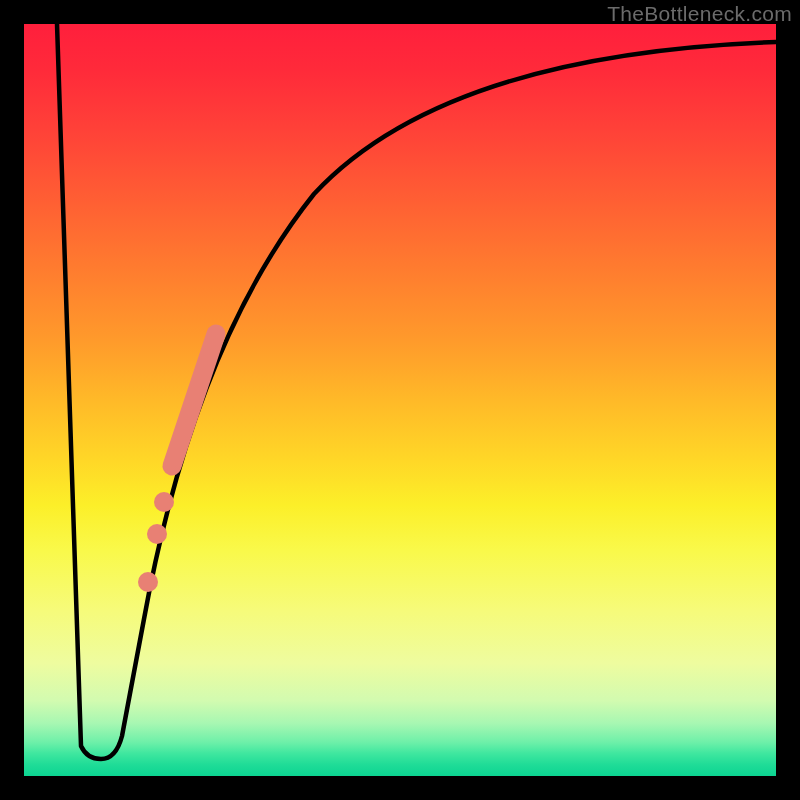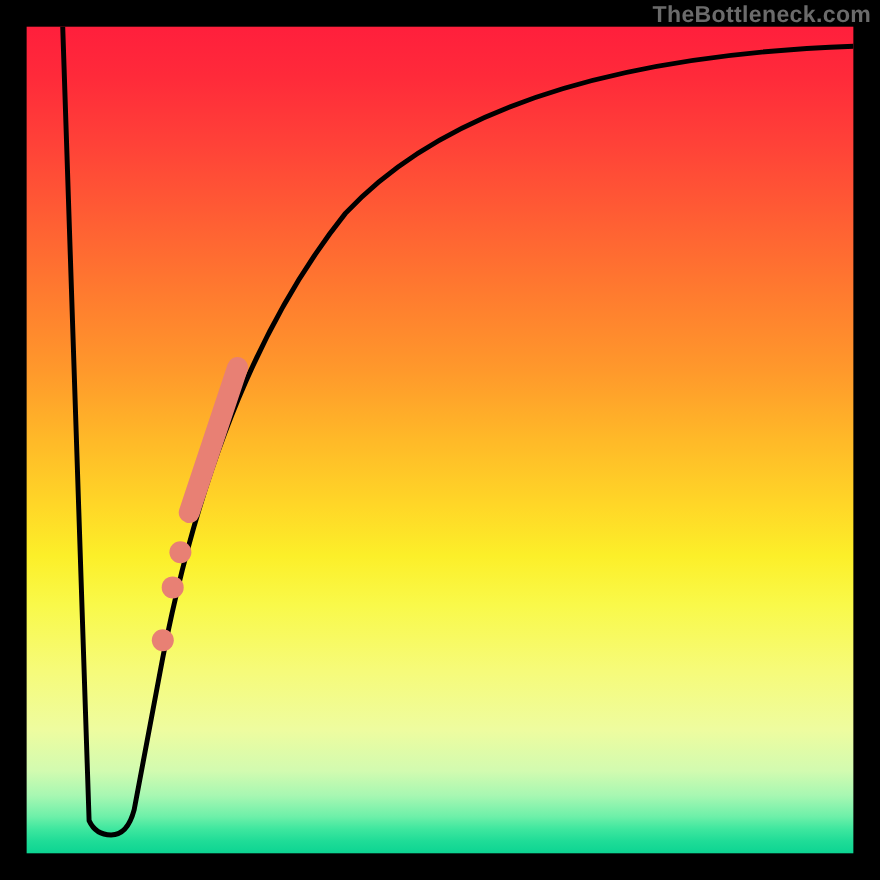--- a/index.html
+++ b/index.html
@@ -51,21 +51,20 @@
     );
   }
   .watermark {
     position: absolute;
     top: 2px;
     right: 8px;
     color: #6b6b6b;
     font-size: 21px;
     letter-spacing: 0.3px;
     user-select: none;
-    font-weight: bold;
   }
   svg.curve {
     position: absolute;
     inset: 0;
   }
 </style>
 </head>
 <body>
 <div class="frame">
 

